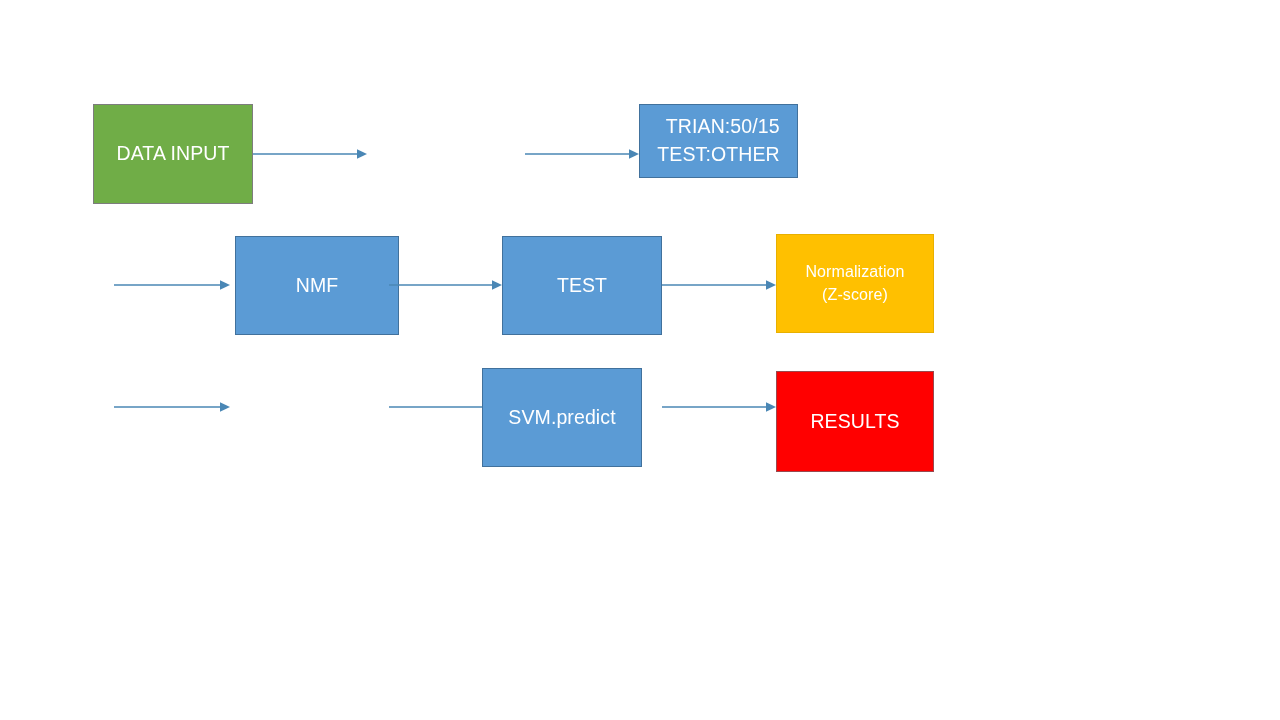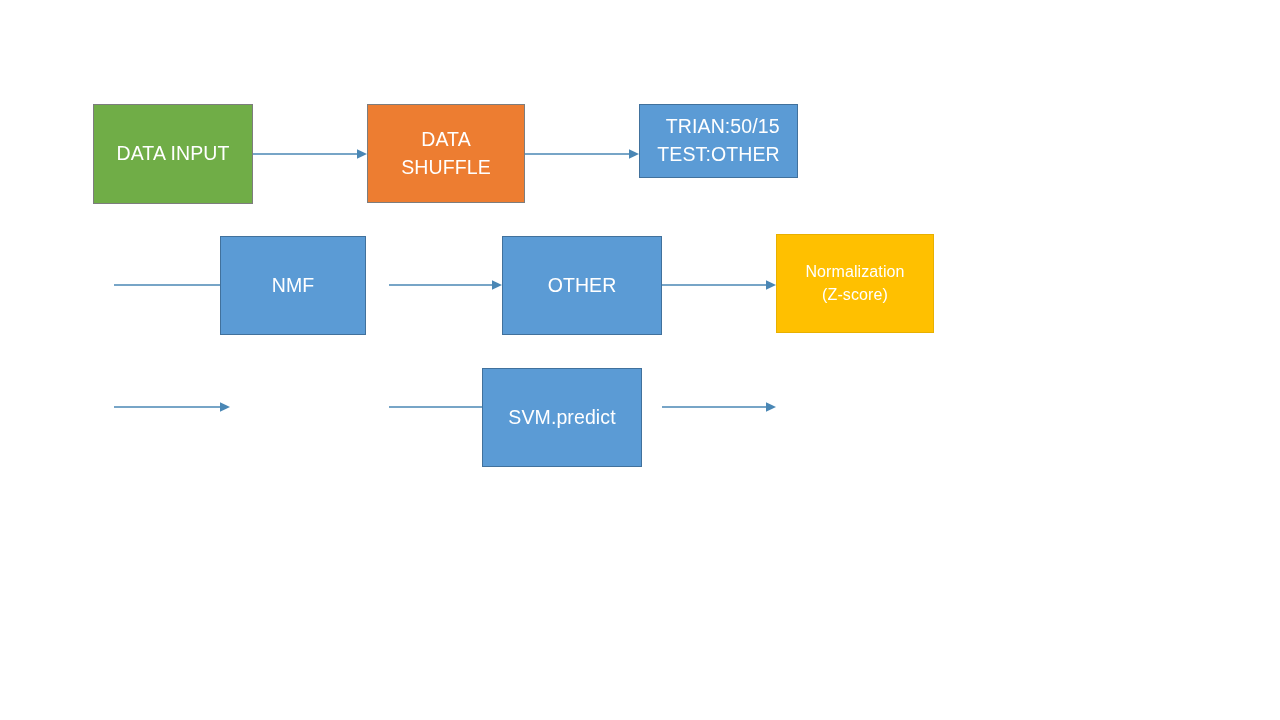--- a/index.html
+++ b/index.html
@@ -62,50 +62,48 @@
 
   <div class="node node-green fs20" style="left:93px; top:104px; width:160px; height:100px;">DATA INPUT</div>
 
   <div class="arrow" style="left:253px; top:147px; width:115px;">
     <svg width="115" height="14" viewBox="0 0 115 14">
       <line x1="0" y1="7" x2="104" y2="7" stroke="#4a87b5" stroke-width="1.6"></line>
       <polygon points="104,2.2 114,7 104,11.8" fill="#4a87b5"></polygon>
     </svg>
   </div>
 
-  <div class="node node-orange fs20" style="left:367px; top:104px; width:158px; height:99px;">DATA
-SHUFFLE</div>
 
   <div class="arrow" style="left:525px; top:147px; width:115px;">
     <svg width="115" height="14" viewBox="0 0 115 14">
       <line x1="0" y1="7" x2="104" y2="7" stroke="#4a87b5" stroke-width="1.6"></line>
       <polygon points="104,2.2 114,7 104,11.8" fill="#4a87b5"></polygon>
     </svg>
   </div>
 
   <div class="node node-blue fs20" style="left:639px; top:104px; width:159px; height:74px;text-align:right;">TRIAN:50/15
 TEST:OTHER</div>
 
   <div class="arrow" style="left:114px; top:278px; width:117px;">
     <svg width="117" height="14" viewBox="0 0 117 14">
       <line x1="0" y1="7" x2="106" y2="7" stroke="#4a87b5" stroke-width="1.6"></line>
       <polygon points="106,2.2 116,7 106,11.8" fill="#4a87b5"></polygon>
     </svg>
   </div>
 
-  <div class="node node-blue fs20" style="left:220px; top:236px; width:146px; height:99px;text-align:right;">NMF</div>
+  <div class="node node-blue fs20" style="left:235px; top:236px; width:164px; height:99px;text-align:right;">NMF</div>
 
   <div class="arrow" style="left:389px; top:278px; width:114px;">
     <svg width="114" height="14" viewBox="0 0 114 14">
       <line x1="0" y1="7" x2="103" y2="7" stroke="#4a87b5" stroke-width="1.6"></line>
       <polygon points="103,2.2 113,7 103,11.8" fill="#4a87b5"></polygon>
     </svg>
   </div>
 
-  <div class="node node-blue fs20" style="left:502px; top:236px; width:160px; height:99px;">OTHER</div>
+  <div class="node node-blue fs20" style="left:502px; top:236px; width:160px; height:99px;">TEST</div>
 
   <div class="arrow" style="left:662px; top:278px; width:115px;">
     <svg width="115" height="14" viewBox="0 0 115 14">
       <line x1="0" y1="7" x2="104" y2="7" stroke="#4a87b5" stroke-width="1.6"></line>
       <polygon points="104,2.2 114,7 104,11.8" fill="#4a87b5"></polygon>
     </svg>
   </div>
 
   <div class="node node-amber fs19" style="left:776px; top:234px; width:158px; height:99px;">Normalization
 (Z-score)</div>
@@ -127,14 +125,15 @@
 
   <div class="node node-blue fs20" style="left:482px; top:368px; width:160px; height:99px;">SVM.predict</div>
 
   <div class="arrow" style="left:662px; top:400px; width:115px;">
     <svg width="115" height="14" viewBox="0 0 115 14">
       <line x1="0" y1="7" x2="104" y2="7" stroke="#4a87b5" stroke-width="1.6"></line>
       <polygon points="104,2.2 114,7 104,11.8" fill="#4a87b5"></polygon>
     </svg>
   </div>
 
+  <div class="node node-red fs20" style="left:776px; top:371px; width:158px; height:101px;">RESULTS</div>
 
 </div>
 
 </body></html>

